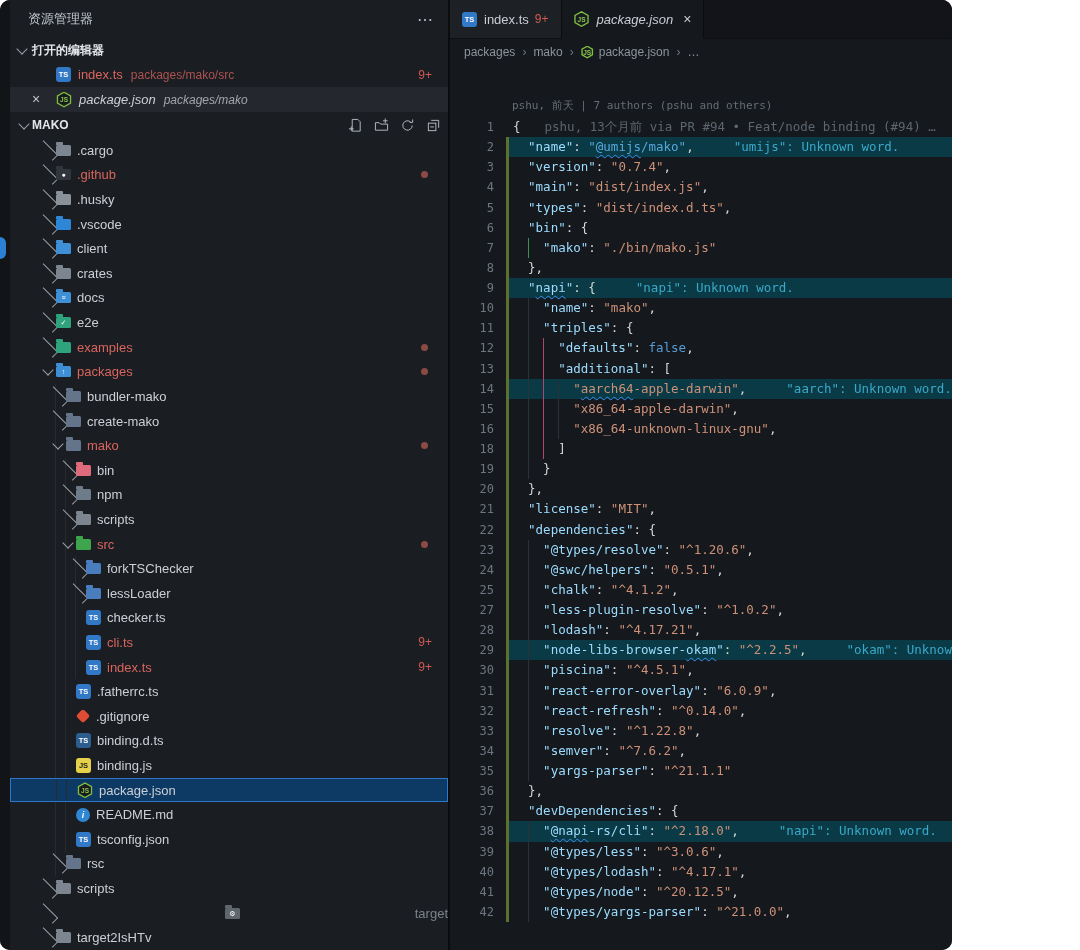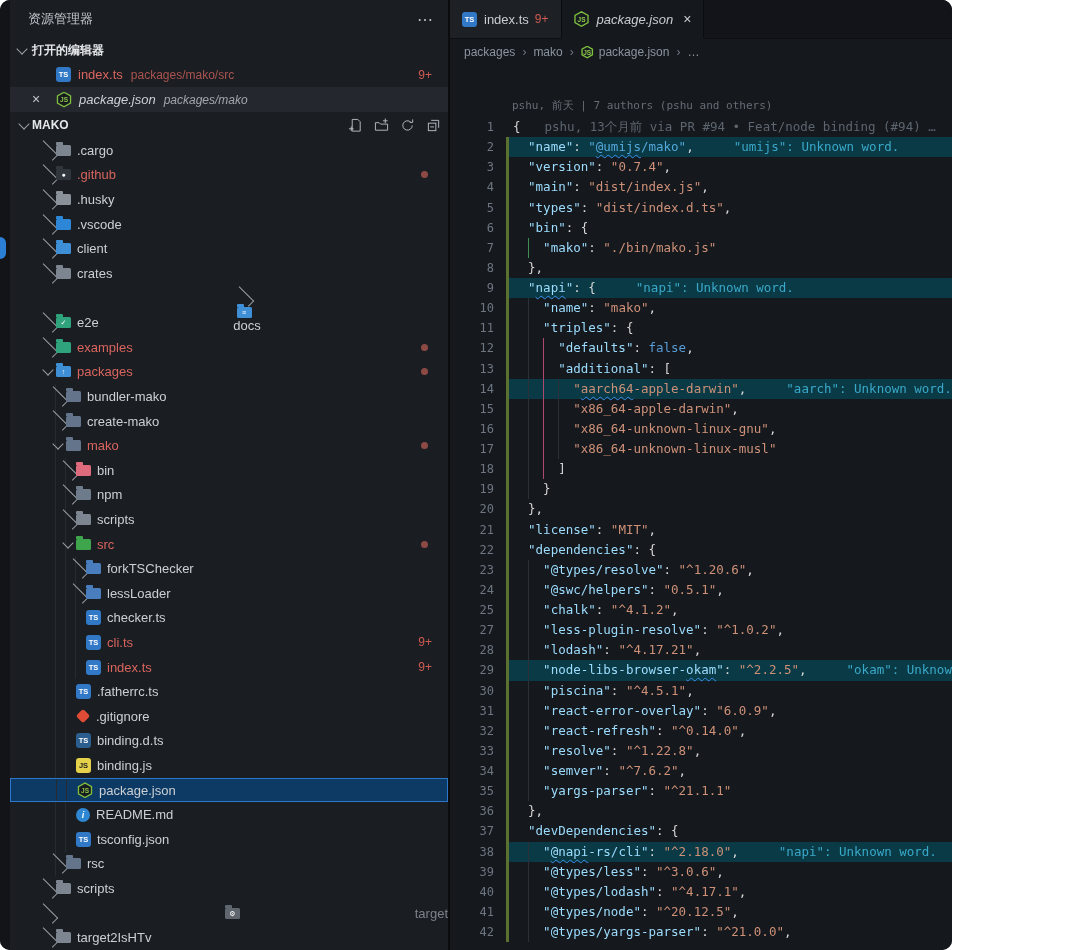--- a/index.html
+++ b/index.html
@@ -196,21 +196,21 @@
           <span class="folder" style="background: rgb(62, 143, 214);"></span>
           <span class="lbl">client</span>
         </div>
         <div class="trow" style="padding-left: 30px;">
           <span class="chevbox">
             <span class="chev cl"></span>
           </span>
           <span class="folder" style="background: rgb(125, 134, 144);"></span>
           <span class="lbl">crates</span>
         </div>
-        <div class="trow" style="padding-left: 30px; flex-direction: column;">
+        <div class="trow" style="padding-left: 30px;">
           <span class="chevbox">
             <span class="chev cl"></span>
           </span>
           <span class="folder" style="background: rgb(62, 143, 214);">
             <span class="fgl">≡</span>
           </span>
           <span class="lbl">docs</span>
         </div>
         <div class="trow" style="padding-left: 30px;">
           <span class="chevbox">
@@ -581,27 +581,20 @@
             </div>
           </div>
           <div class="cl">
             <span class="ln">16</span>
             <div class="rest">
               <span class="cbar on"></span>
               <div class="code"><span class="guide" style="left: 15px; background: rgb(44, 49, 57);"></span><span class="guide" style="left: 30px; background: rgb(176, 72, 110);"></span><span class="guide" style="left: 45px; background: rgb(44, 49, 57);"></span><span class="t-p">        </span><span class="t-s">"x86_64-unknown-linux-gnu"</span><span class="t-p">,</span></div>
             </div>
           </div>
           <div class="cl">
-            <span class="ln">17</span>
-            <div class="rest">
-              <span class="cbar on"></span>
-              <div class="code"><span class="guide" style="left: 15px; background: rgb(44, 49, 57);"></span><span class="guide" style="left: 30px; background: rgb(176, 72, 110);"></span><span class="guide" style="left: 45px; background: rgb(44, 49, 57);"></span><span class="t-p">        </span><span class="t-s">"x86_64-unknown-linux-musl"</span></div>
-            </div>
-          </div>
-          <div class="cl">
             <span class="ln">18</span>
             <div class="rest">
               <span class="cbar on"></span>
               <div class="code"><span class="guide" style="left: 15px; background: rgb(44, 49, 57);"></span><span class="guide" style="left: 30px; background: rgb(176, 72, 110);"></span><span class="t-p">      ]</span></div>
             </div>
           </div>
           <div class="cl">
             <span class="ln">19</span>
             <div class="rest">
               <span class="cbar on"></span>

